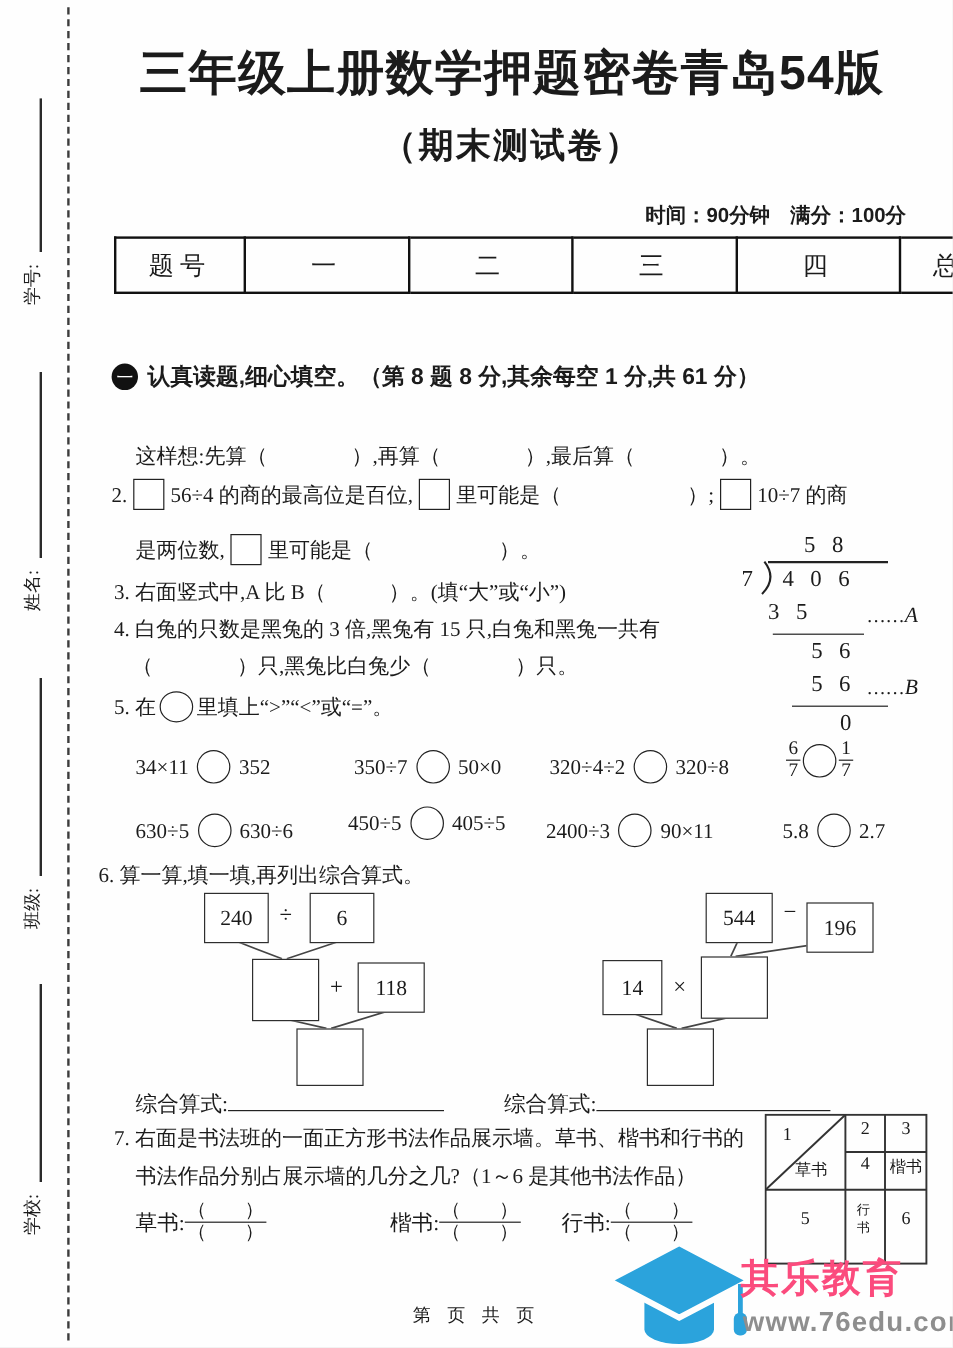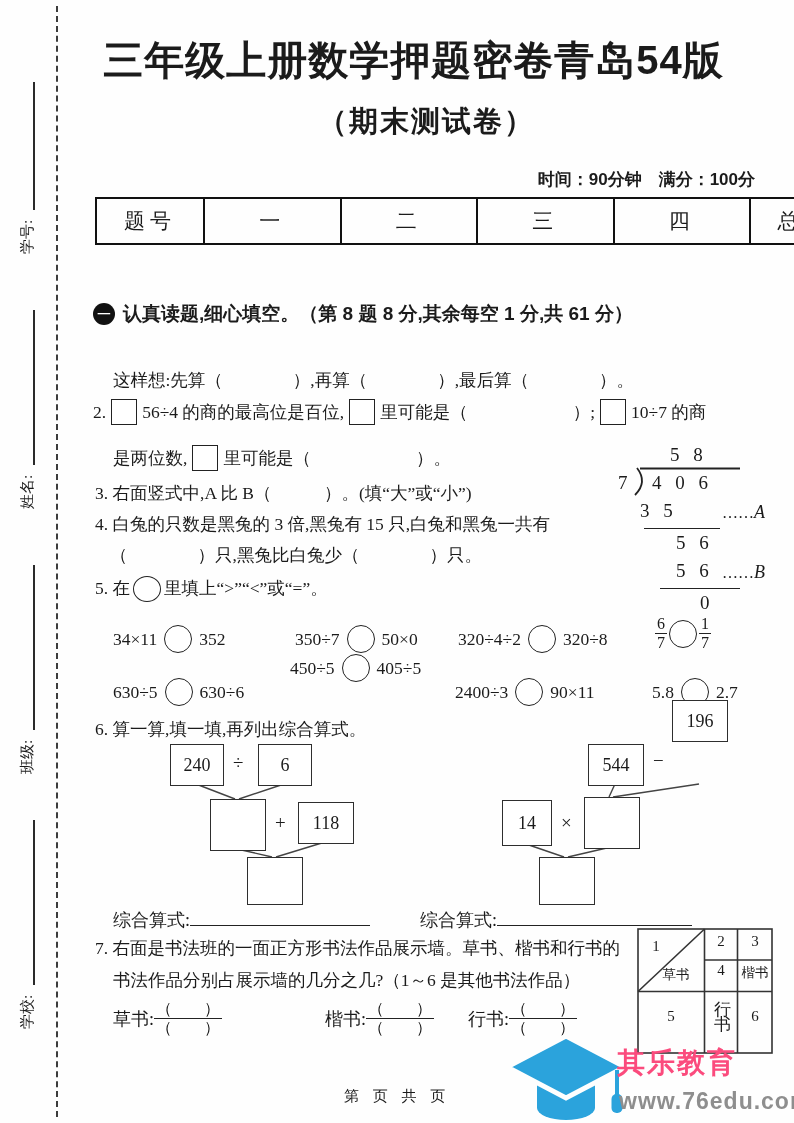--- a/index.html
+++ b/index.html
@@ -1,20 +1,20 @@
 <!DOCTYPE html>
 <html><head>
 <meta charset="utf-8">
 <style>
   html,body{margin:0;padding:0;background:#e8e8e8;}
   .page{position:relative;width:794px;height:1123px;background:#fefefe;
         font-family:"Liberation Serif","DejaVu Serif",serif;color:#1b1b1b;overflow:hidden;margin:0 auto;}
   .abs{position:absolute;}
   .sans{font-family:"Liberation Sans","DejaVu Sans",sans-serif;}
-  .title{left:82px;top:33px;width:663px;text-align:center;font-size:40px;font-weight:bold;letter-spacing:1px;}
+  .title{left:95px;top:33px;width:663px;text-align:center;font-size:40px;font-weight:bold;letter-spacing:1px;}
   .subtitle{left:95px;top:102px;width:663px;text-align:center;font-size:29px;font-weight:bold;letter-spacing:2px;}
   .timescore{left:95px;top:168px;width:660px;text-align:right;font-size:17px;font-weight:bold;}
   .score-table{left:95px;top:197px;width:763px;border-collapse:collapse;table-layout:fixed;font-size:21px;font-family:Liberation Mono, monospace;}
   .score-table td{border:2px solid #111;height:42px;text-align:center;letter-spacing:5px;}
   .sec{left:93px;top:301px;display:flex;align-items:center;gap:8px;}
   .sec-icon{width:22px;height:22px;border-radius:50%;background:#111;color:#fff;display:flex;align-items:center;justify-content:center;font-size:14px;flex:0 0 22px;line-height:22px;}
   .sec-title{font-size:19px;font-weight:bold;white-space:nowrap;}
   .q{font-size:17.5px;white-space:nowrap;line-height:25px;}
   .blank-box{display:inline-block;width:24px;height:24px;border:1.6px solid #222;vertical-align:-7px;margin:0 5px;background:#fff;}
   .cmp{font-size:17.5px;white-space:nowrap;display:flex;align-items:center;}
@@ -109,21 +109,21 @@
     <span class="div-num" style="left:64px;top:88px">5 6</span>
     <span class="div-num" style="left:64px;top:116px">5 6</span>
     <span class="div-dots" style="left:110px;top:118px"><span>……</span><span class="var">B</span></span>
     <div class="hline" style="left:48px;top:144px;width:80px"></div>
     <span class="div-num" style="left:88px;top:148px">0</span>
   </div>
 
   <div class="abs q" style="left:95px;top:512px">4. 白兔的只数是黑兔的 3 倍,黑兔有 15 只,白兔和黑兔一共有</div>
   <div class="abs q" style="left:110px;top:543px">（　　　　）只,黑兔比白兔少（　　　　）只。</div>
 
-  <div class="abs q" style="left:95px;top:576px;display:flex;align-items:flex-start">
+  <div class="abs q" style="left:95px;top:576px;display:flex;align-items:center">
     <span>5. 在</span>
       <span class="cmp-circle" style="width:24px;height:24px;margin:0 3px"></span>
       <span>里填上“&gt;”“&lt;”或“=”。</span>
   </div>
 
   <div class="abs cmp" style="left:113px;top:625px">
     <span>34×11</span>
       <span class="cmp-circle"></span>
       <span>352</span>
   </div>
@@ -147,37 +147,37 @@
         <span class="fn">1</span>
         <span>7</span>
       </span>
   </div>
 
   <div class="abs cmp" style="left:113px;top:678px">
     <span>630÷5</span>
       <span class="cmp-circle"></span>
       <span>630÷6</span>
   </div>
-  <div class="abs cmp" style="left:290px;top:654px">
+  <div class="abs cmp" style="left:290px;top:672px">
     <span>450÷5</span>
       <span class="cmp-circle"></span>
       <span>405÷5</span>
   </div>
   <div class="abs cmp" style="left:455px;top:678px">
     <span>2400÷3</span>
       <span class="cmp-circle"></span>
       <span>90×11</span>
   </div>
   <div class="abs cmp" style="left:652px;top:678px">
     <span>5.8</span>
       <span class="cmp-circle"></span>
       <span>2.7</span>
   </div>
 
-  <div class="abs q" style="left:95px;top:717px">6. 算一算,填一填,再列出综合算式。</div>
+  <div class="abs q" style="left:82px;top:717px">6. 算一算,填一填,再列出综合算式。</div>
 
   <svg class="abs" style="left:0;top:740px;pointer-events:none" width="794" height="185">
     <g stroke="#444" stroke-width="1.4">
       <line x1="196" y1="44" x2="235" y2="59"></line>
         <line x1="284" y1="44" x2="239" y2="59"></line>
       <line x1="237" y1="109" x2="272" y2="117"></line>
         <line x1="325" y1="102" x2="276" y2="117"></line>
       <line x1="615" y1="44" x2="609" y2="57"></line>
         <line x1="699" y1="44" x2="613" y2="57"></line>
       <line x1="526" y1="104" x2="564" y2="117"></line>
@@ -188,21 +188,21 @@
   <div class="dbox" style="left:170px;top:744px;width:52px;height:40px">240</div>
   <span class="op" style="left:233px;top:752px">÷</span>
   <div class="dbox" style="left:258px;top:744px;width:52px;height:40px">6</div>
   <div class="dbox" style="left:210px;top:799px;width:54px;height:50px"></div>
   <span class="op" style="left:275px;top:812px">+</span>
   <div class="dbox" style="left:298px;top:802px;width:54px;height:40px">118</div>
   <div class="dbox" style="left:247px;top:857px;width:54px;height:46px"></div>
 
   <div class="dbox" style="left:588px;top:744px;width:54px;height:40px">544</div>
   <span class="op" style="left:653px;top:750px">−</span>
-  <div class="dbox" style="left:672px;top:700px;width:54px;height:40px">196</div>
+  <div class="dbox" style="left:672px;top:752px;width:54px;height:40px">196</div>
   <div class="dbox" style="left:502px;top:800px;width:48px;height:44px">14</div>
   <span class="op" style="left:561px;top:812px">×</span>
   <div class="dbox" style="left:584px;top:797px;width:54px;height:50px"></div>
   <div class="dbox" style="left:539px;top:857px;width:54px;height:46px"></div>
 
   <div class="abs expr" style="left:113px;top:908px">
     <span>综合算式:</span><span class="fill-line" style="width:180px"></span>
   </div>
   <div class="abs expr" style="left:420px;top:908px">
     <span>综合算式:</span><span class="fill-line" style="width:195px"></span>
@@ -243,31 +243,31 @@
       <line x1="1" y1="63.5" x2="67.5" y2="1"></line>
     </g>
   </svg>
   <span class="gl" style="left:656px;top:938px">1</span>
   <span class="gl-s" style="left:676px;top:966px">草书</span>
   <span class="gl" style="left:721px;top:933px">2</span>
   <span class="gl" style="left:755px;top:933px">3</span>
   <span class="gl" style="left:721px;top:962px">4</span>
   <span class="gl-s" style="left:755px;top:964px">楷书</span>
   <span class="gl" style="left:671px;top:1008px">5</span>
-  <span class="abs" style="left:714px;top:1002px;width:15px;font-size:17px;line-height:15px;word-break:break-all">行书</span>
+  <span class="abs" style="left:714px;top:1002px;width:15px;font-size:11px;line-height:15px;word-break:break-all">行书</span>
   <span class="gl" style="left:755px;top:1008px">6</span>
 
   <div class="abs footer">第 页 共 页</div>
 
   <div class="abs" style="left:505px;top:1032px;width:289px;height:91px">
     <svg style="position:absolute;left:0;top:0" width="126" height="91">
       <g fill="#2ba3dc">
         <path d="M32,46 h58 v30 a29,12 0 0 1 -58,0 z"></path>
         <polygon points="61,4 120,35 61,66 2,35" stroke="#fefefe" stroke-width="5"></polygon>
         <rect x="106.5" y="62" width="11" height="19" rx="5"></rect>
       </g>
       <line x1="112" y1="38" x2="112" y2="64" stroke="#2ba3dc" stroke-width="4"></line>
     </svg>
-    <div class="sans" style="position:absolute;left:112px;top:12px;font-size:28px;font-weight:bold;letter-spacing:2px;color:#fb4b7d">其乐教育</div>
+    <div class="sans" style="position:absolute;left:112px;top:12px;font-size:32px;font-weight:bold;letter-spacing:2px;color:#fb4b7d">其乐教育</div>
     <div class="sans" style="position:absolute;left:114px;top:56px;font-size:23px;font-weight:bold;letter-spacing:1px;color:#8e8e8e">www.76edu.com</div>
   </div>
 
 </div>
 
 </body></html>

